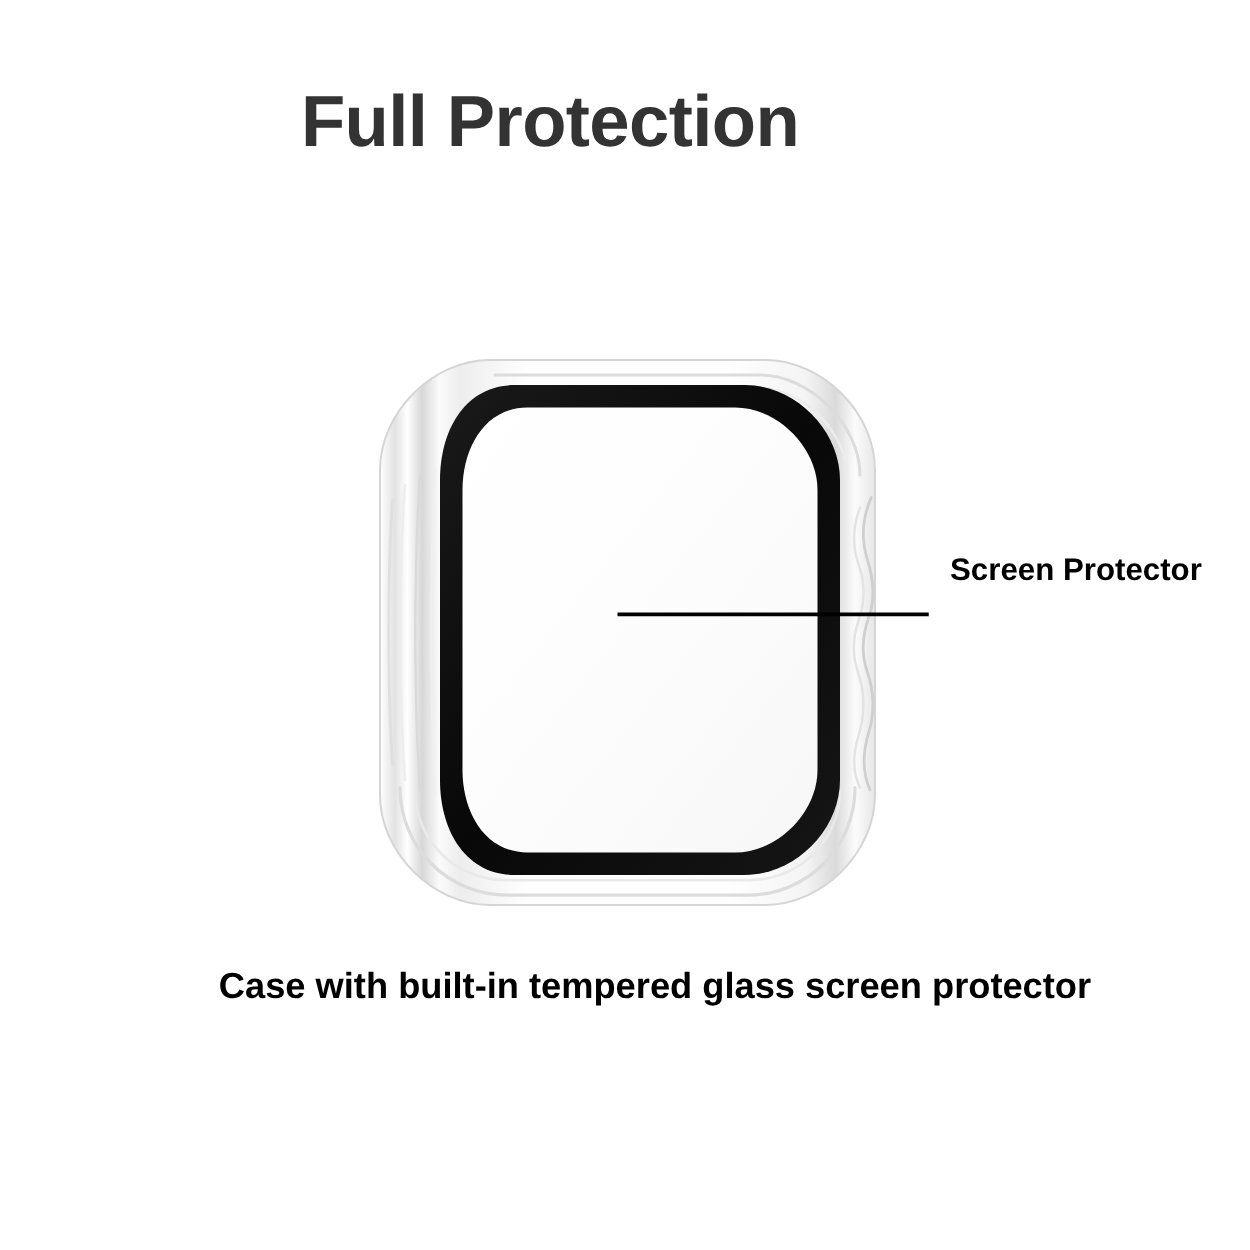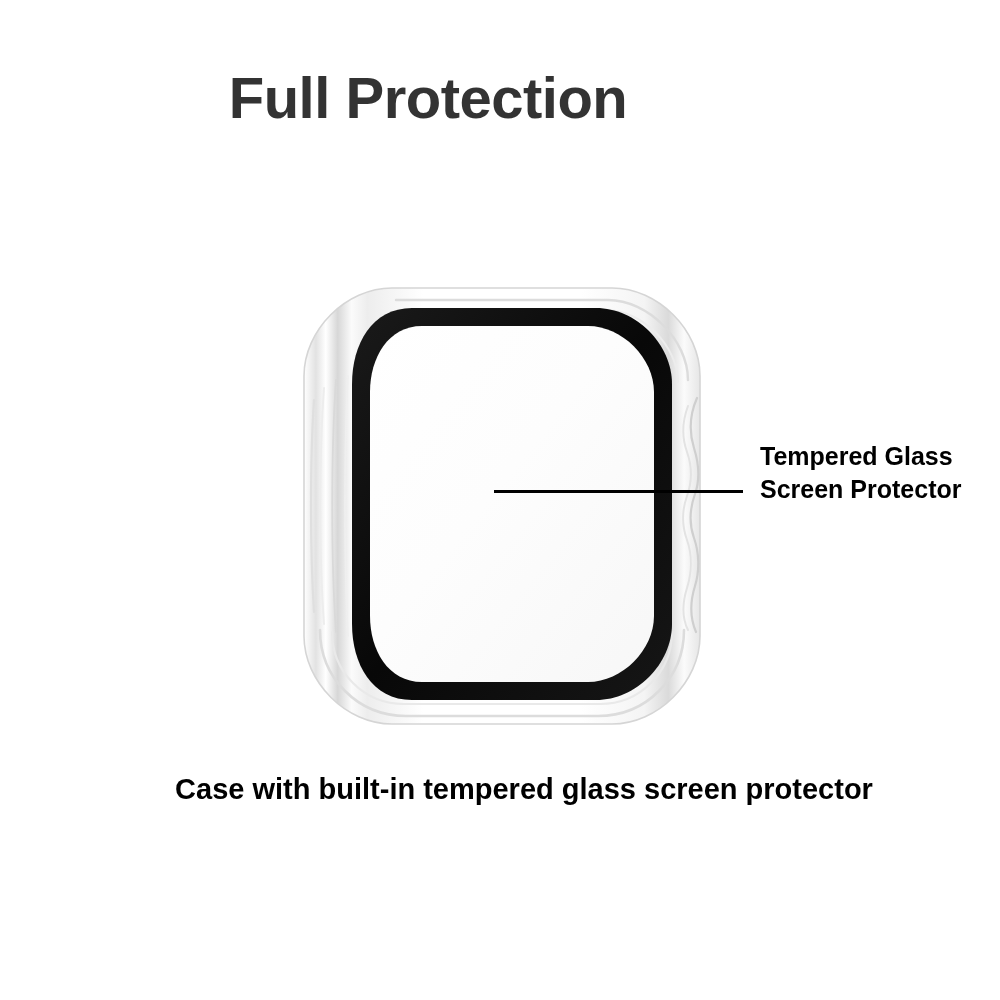--- a/index.html
+++ b/index.html
@@ -14,21 +14,21 @@
     position: relative;
     width: 1000px;
     height: 1000px;
     background: #ffffff;
     overflow: hidden;
   }
 
   
   #title {
     position: absolute;
-    left: 0;
+    left: 12px;
     top: 66px;
     width: 856px;
     text-align: center;
     font-size: 58px;
     font-weight: 700;
     letter-spacing: -0.5px;
     color: #333333;
     line-height: 1.12;
     white-space: nowrap;
   }
@@ -224,19 +224,18 @@
                  C 92 402 74 370 74 336
                  L 74 112
                  C 74 78 92 46 126 46 Z" fill="url(#screenGrad)"></path>
       </g>
     </svg>
   </div>
 
 
   <div id="callout-glass-leader"></div>
   <div id="callout-glass-label">
-    <div>Tempered Glass</div>
     <div>Screen Protector</div>
   </div>
 
   <div id="caption">Case with built-in tempered glass screen protector</div>
 
 </div>
 
 </body></html>

